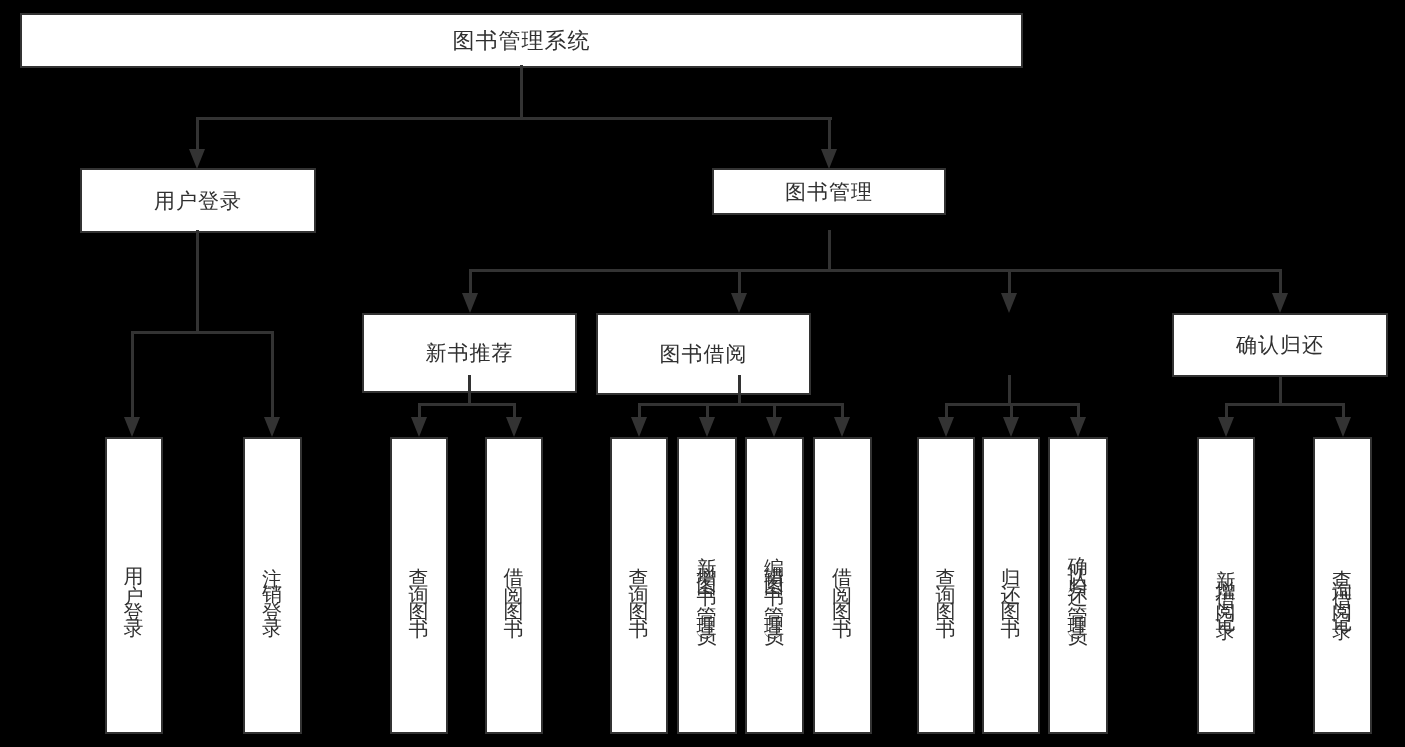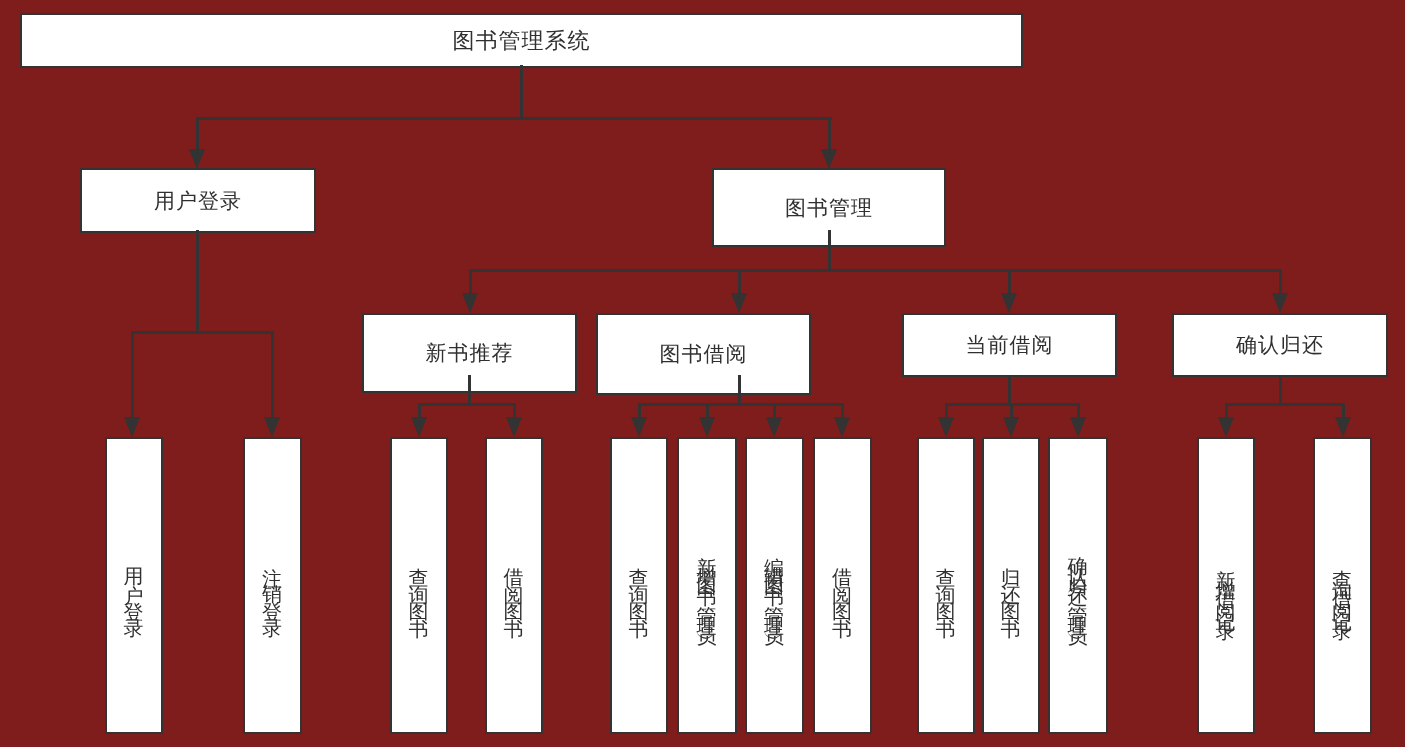--- a/index.html
+++ b/index.html
@@ -1,17 +1,17 @@
 <!DOCTYPE html>
 <html><head>
 <meta charset="utf-8">
 <style>
   html,body{margin:0;padding:0;background:#ffffff;}
   #canvas{
-    position:relative;width:1405px;height:747px;background:#7f1d1d;overflow:hidden;
+    position:relative;width:1405px;height:747px;background:#000000;overflow:hidden;
     font-family:"Liberation Sans","DejaVu Sans",sans-serif;color:#303030;
   }
   .box{
     position:absolute;box-sizing:border-box;border:2.5px solid #333333;background:#ffffff;
     display:flex;align-items:center;justify-content:center;
   }
   .hlabel{
     font-size:21px;letter-spacing:1px;color:#303030;white-space:nowrap;
   }
   .root-label{font-size:22px;}
@@ -46,21 +46,21 @@
   <div class="ln" style="left:519.5px;top:65px;width:3px;height:54px"></div>
   <div class="ln" style="left:195.5px;top:117px;width:636px;height:3px"></div>
   <div class="ln" style="left:195.5px;top:117px;width:3px;height:34px"></div>
   <div class="ah" style="left:189px;top:149px"></div>
   <div class="ln" style="left:827.5px;top:117px;width:3px;height:34px"></div>
   <div class="ah" style="left:821px;top:149px"></div>
 
   <div class="box" style="left:80px;top:168px;width:236px;height:65px">
     <span class="hlabel">用户登录</span>
   </div>
-  <div class="box" style="left:712px;top:168px;width:234px;height:79px">
+  <div class="box" style="left:712px;top:168px;width:234px;height:47px">
     <span class="hlabel">图书管理</span>
   </div>
 
   <div class="ln" style="left:195.5px;top:230px;width:3px;height:103px"></div>
   <div class="ln" style="left:130.5px;top:331px;width:143px;height:3px"></div>
   <div class="ln" style="left:130.5px;top:331px;width:3px;height:87px"></div>
   <div class="ah" style="left:124px;top:417px"></div>
   <div class="ln" style="left:270.5px;top:331px;width:3px;height:87px"></div>
   <div class="ah" style="left:264px;top:417px"></div>
 
@@ -73,23 +73,20 @@
   <div class="ln" style="left:1007.5px;top:269px;width:3px;height:26px"></div>
   <div class="ah" style="left:1001px;top:293px"></div>
   <div class="ln" style="left:1278.5px;top:269px;width:3px;height:26px"></div>
   <div class="ah" style="left:1272px;top:293px"></div>
 
   <div class="box" style="left:362px;top:313px;width:215px;height:80px">
     <span class="hlabel">新书推荐</span>
   </div>
   <div class="box" style="left:596px;top:313px;width:215px;height:82px">
     <span class="hlabel">图书借阅</span>
-  </div>
-  <div class="box" style="left:902px;top:313px;width:215px;height:64px">
-    <span class="hlabel">当前借阅</span>
   </div>
   <div class="box" style="left:1172px;top:313px;width:216px;height:64px">
     <span class="hlabel">确认归还</span>
   </div>
 
   <div class="ln" style="left:468px;top:375px;width:3px;height:30px"></div>
   <div class="ln" style="left:417.5px;top:403px;width:98px;height:3px"></div>
   <div class="ln" style="left:417.5px;top:403px;width:3px;height:16px"></div>
   <div class="ah" style="left:411px;top:417px"></div>
   <div class="ln" style="left:512.5px;top:403px;width:3px;height:16px"></div>

